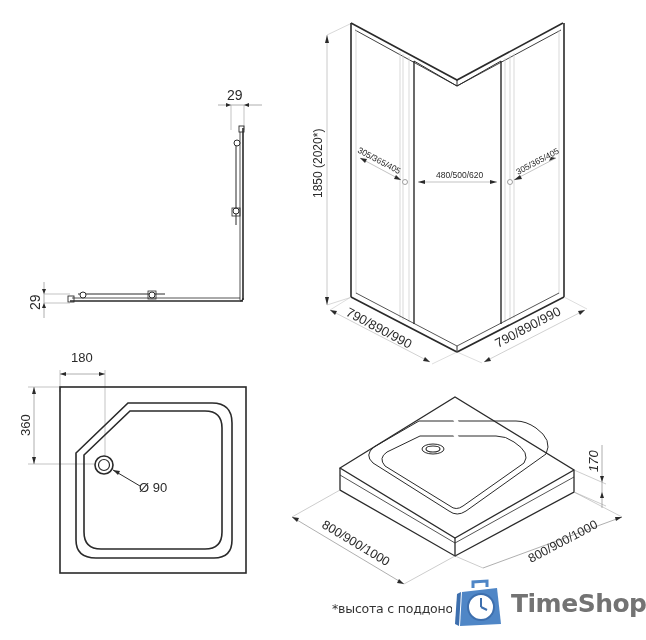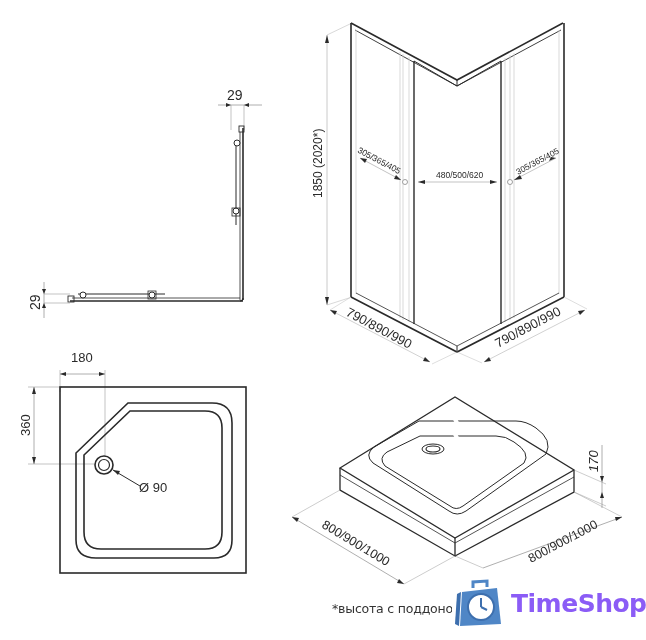--- a/index.html
+++ b/index.html
@@ -41,21 +41,21 @@
       left: 455px;
       top: 578px;
       height: 50px;
       display: flex;
       align-items: center;
     }
     .logo-text {
       font-family: "DejaVu Sans", "Liberation Sans", sans-serif;
       font-size: 25px;
       font-weight: bold;
-      color: #8b5cf6;
+      color: #737373;
       margin-left: 4px;
       letter-spacing: -0.5px;
     }
   </style>
 </head>
 <body>
 
 <svg class="canvas" viewBox="0 0 646 640" width="646" height="640">
 
   <g>

